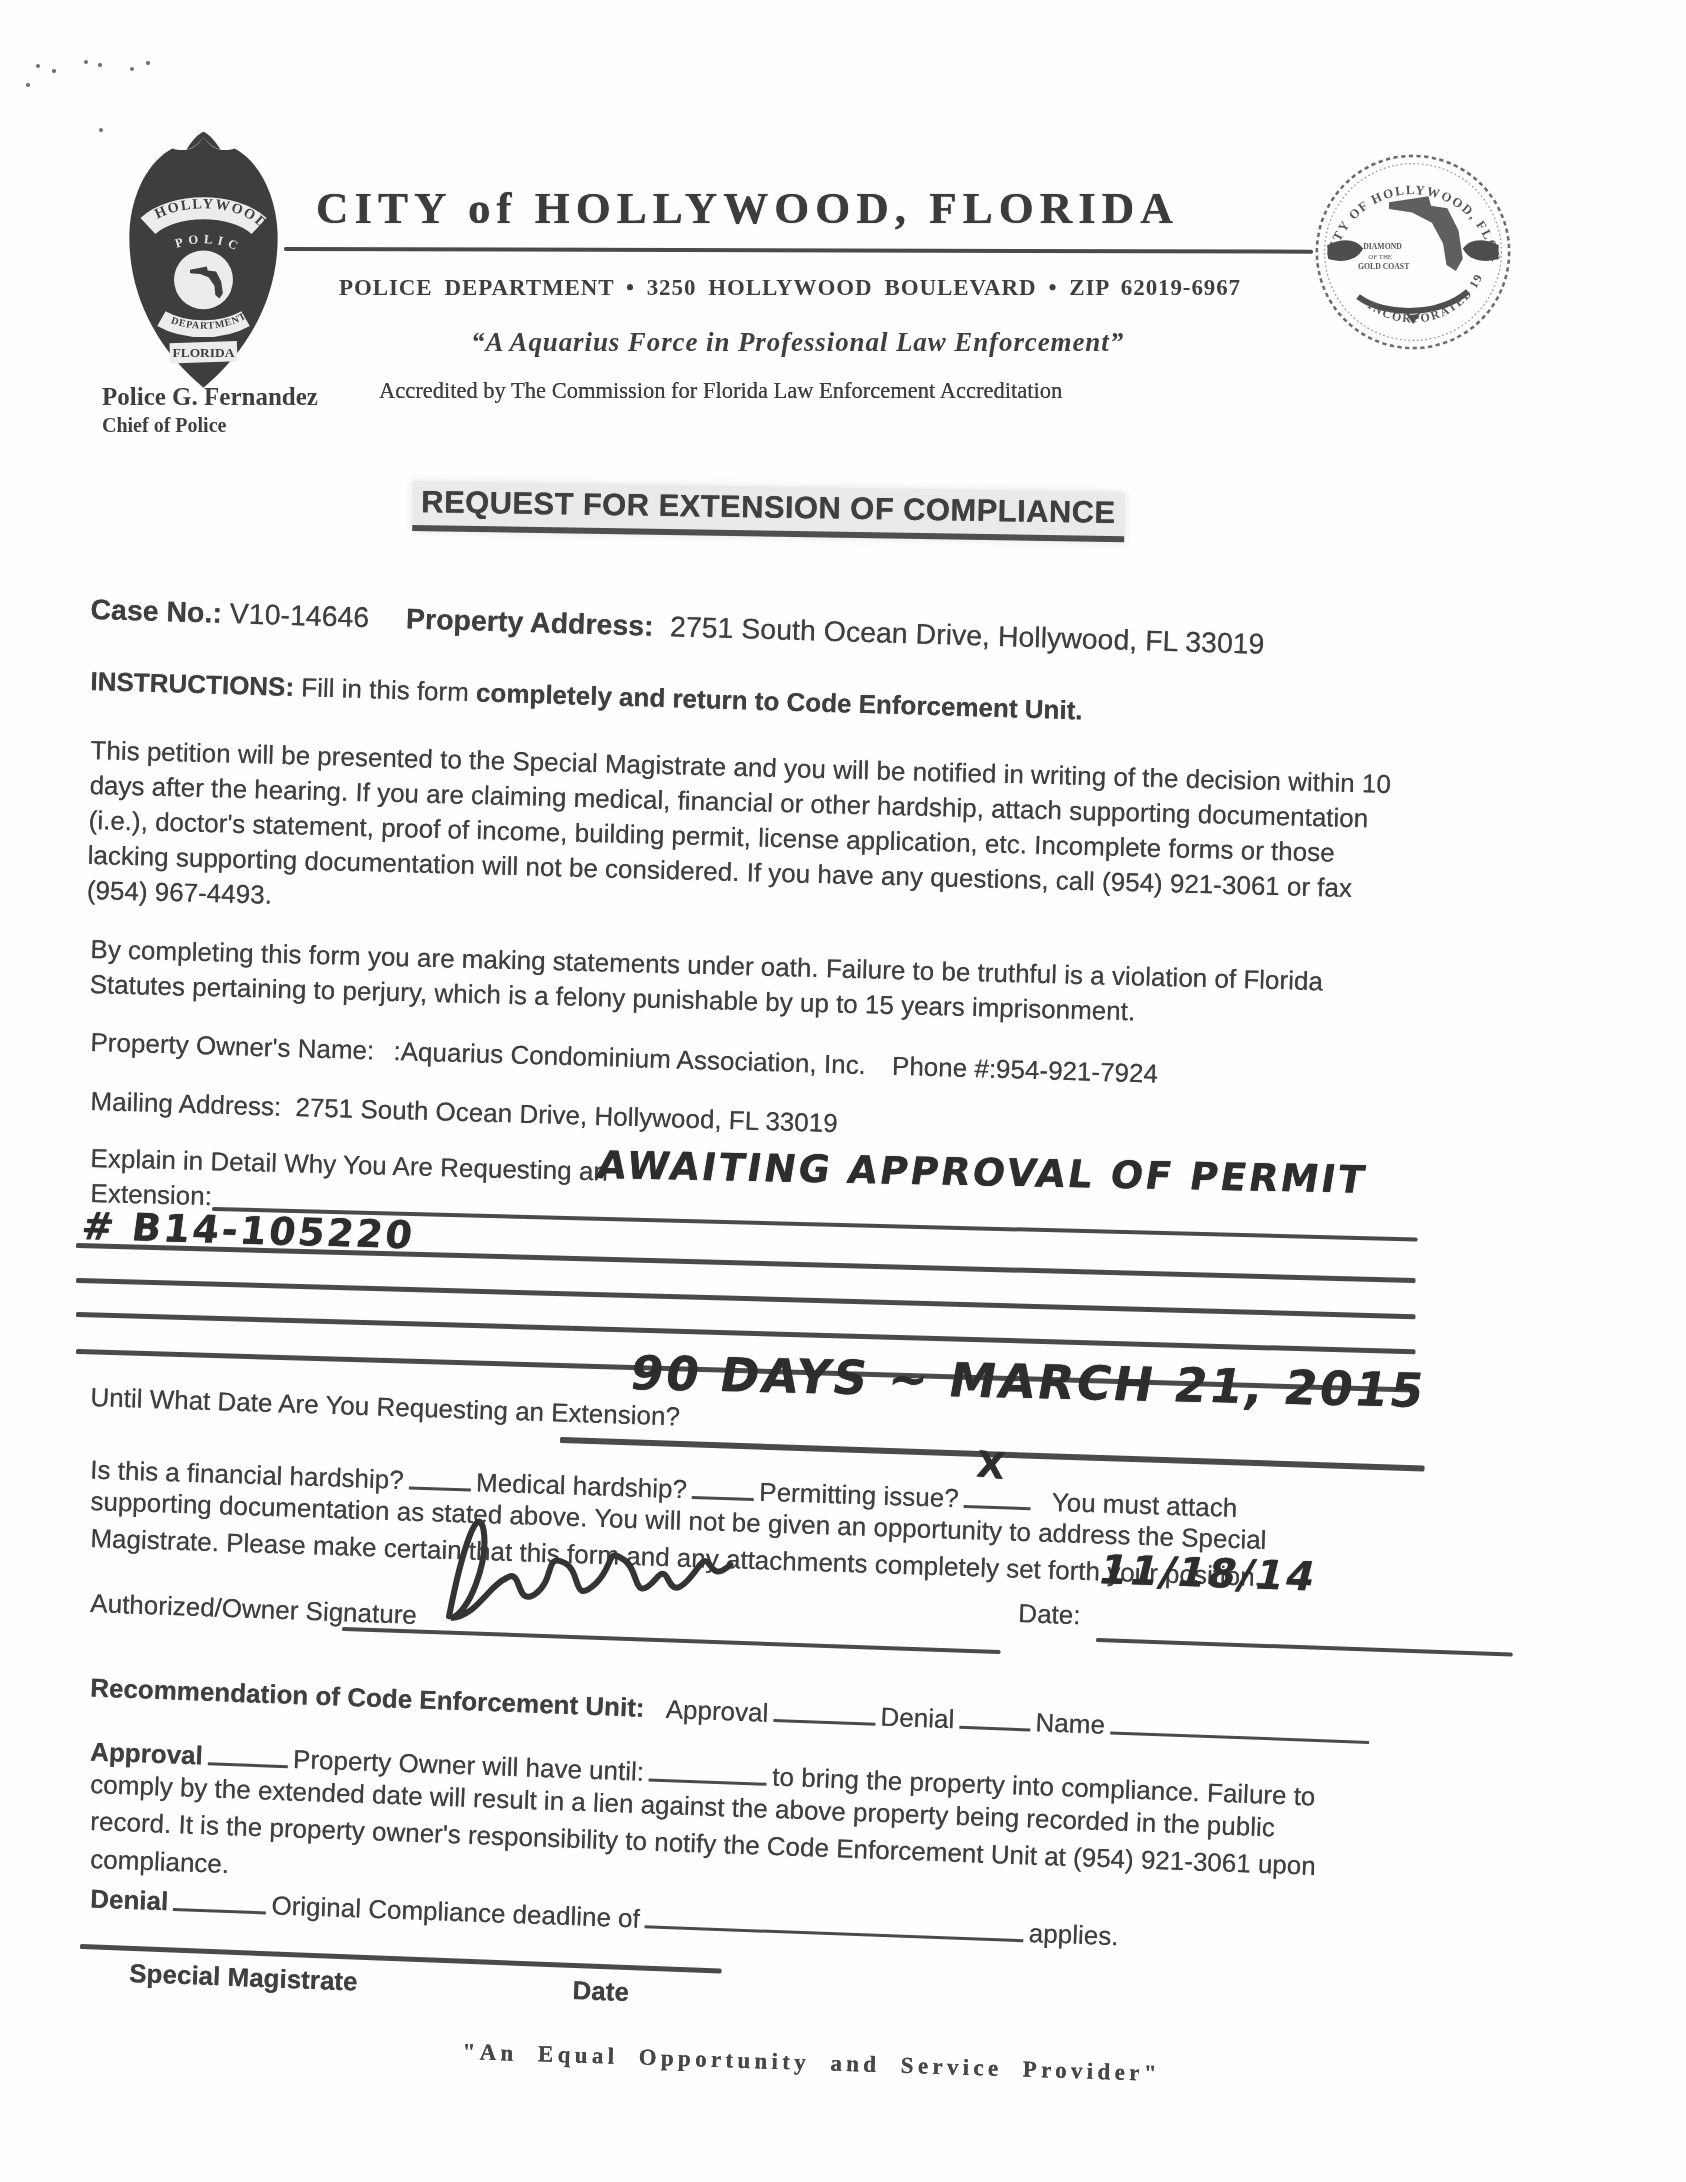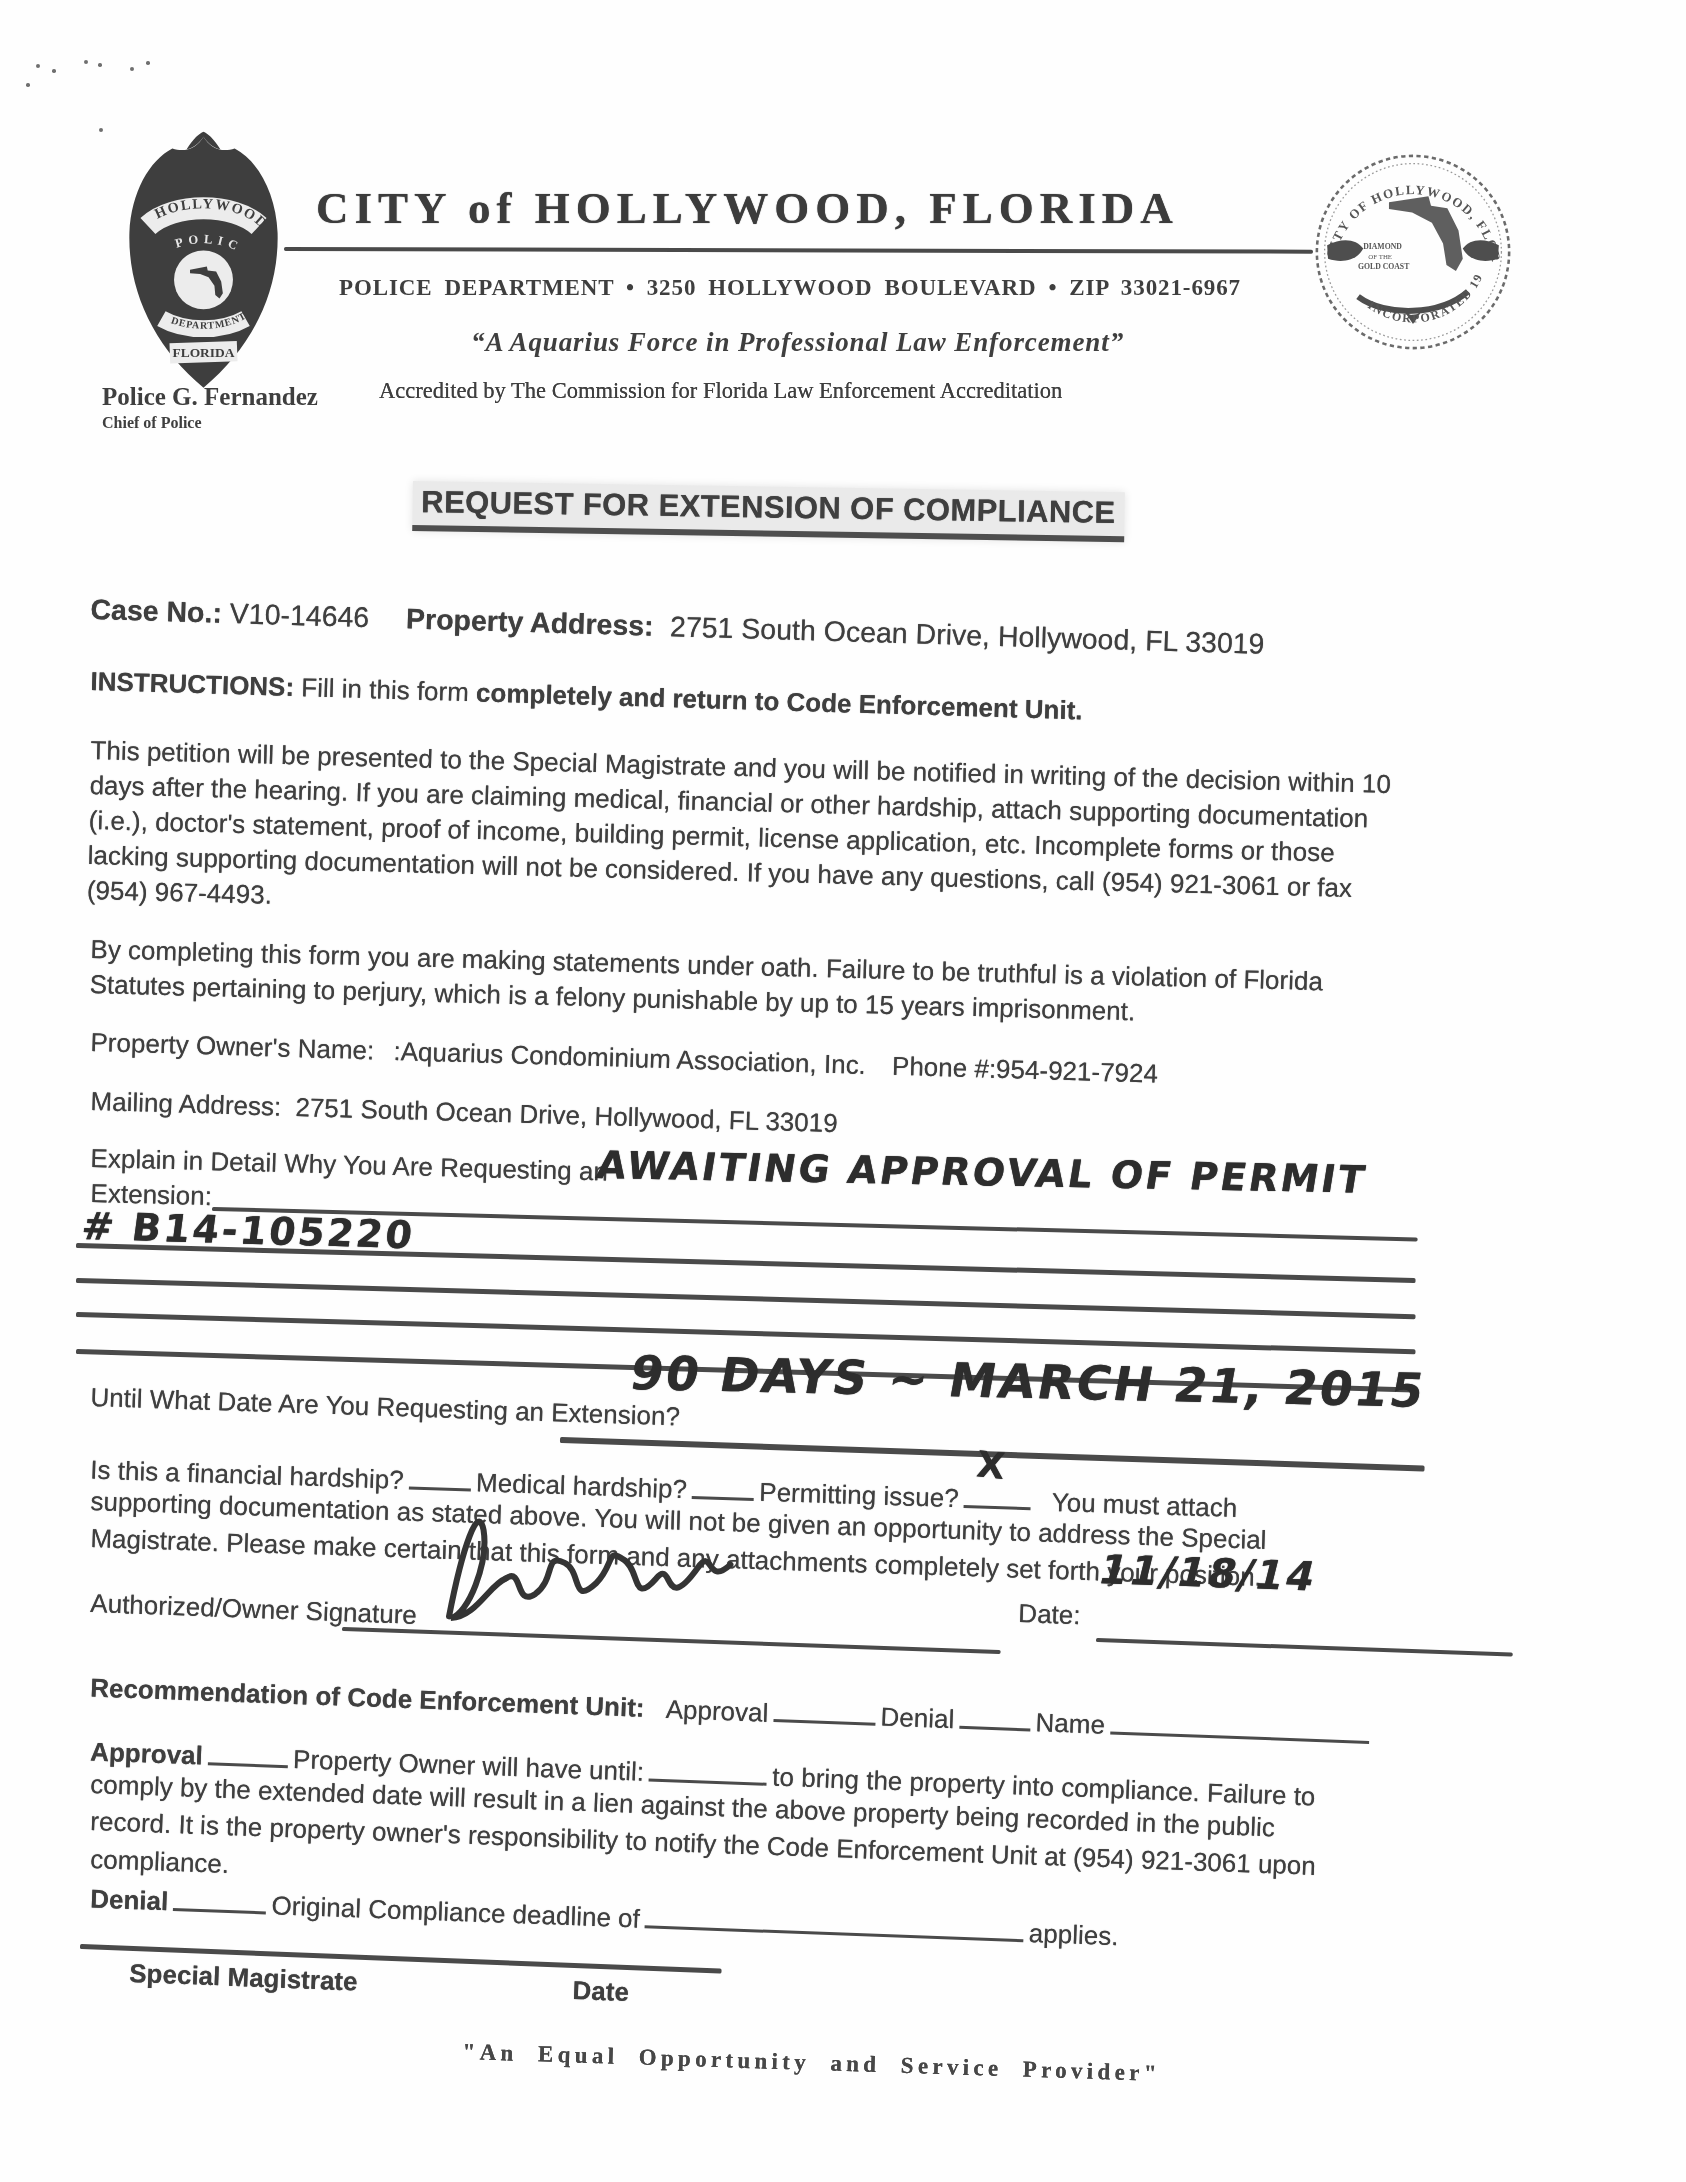--- a/index.html
+++ b/index.html
@@ -57,28 +57,28 @@
     <path id="bandDept" d="M50,224 C78,240 122,240 150,224" stroke="#ececec" stroke-width="20" fill="none"></path>
     <text font-size="12" font-weight="bold" fill="#3e3e3e" letter-spacing="1" font-family="Liberation Serif,serif">
       <textPath href="#bandDept" startOffset="12">DEPARTMENT</textPath>
     </text>
     <rect x="60" y="252" width="80" height="24" fill="#ececec" transform="rotate(-2 100 264)"></rect>
     <text x="100" y="270" text-anchor="middle" font-size="16" font-weight="bold" fill="#3e3e3e" font-family="Liberation Serif,serif">FLORIDA</text>
   </svg>
 
   <div class="abs serif b nowrap" style="left:316px;top:182px;font-size:45px;letter-spacing:6px;color:#3c3c3c;text-shadow:0 0 0.9px #3c3c3c;">CITY of HOLLYWOOD, FLORIDA</div>
 
-  <div class="abs serif b nowrap" style="left:339px;top:275px;font-size:23px;letter-spacing:0.9px;word-spacing:5.2px;">POLICE  DEPARTMENT   •   3250 HOLLYWOOD BOULEVARD   •   ZIP 33021-6967</div>
+  <div class="abs serif b nowrap" style="left:339px;top:275px;font-size:23px;letter-spacing:0.9px;word-spacing:5.2px;">POLICE  DEPARTMENT   •   3250 HOLLYWOOD BOULEVARD   •   ZIP 62019-6967</div>
 
   <div class="abs serif b nowrap" style="left:471px;top:327px;font-size:27px;font-style:italic;letter-spacing:0.9px;">“A Aquarius Force in Professional Law Enforcement”</div>
 
   <div class="abs serif nowrap" style="left:379px;top:378px;font-size:22.5px;text-shadow:0 0 0.5px #3f3f3f;text-align:right;">Accredited by The Commission for Florida Law Enforcement Accreditation</div>
 
   <div class="abs serif b nowrap" style="left:102px;top:383px;font-size:25px;">Police G. Fernandez</div>
-  <div class="abs serif b nowrap" style="left:102px;top:414px;font-size:16px;">Chief of Police</div>
+  <div class="abs serif b nowrap" style="left:102px;top:414px;font-size:20px;">Chief of Police</div>
 
   <svg class="abs" style="left:1310px;top:144px;" width="206" height="216" viewBox="0 0 240 240">
     <circle cx="120" cy="120" r="112" fill="none" stroke="#6b6b6b" stroke-width="3" stroke-dasharray="5 4"></circle>
     <circle cx="120" cy="120" r="103" fill="none" stroke="#9a9a9a" stroke-width="1.5" stroke-dasharray="2 3"></circle>
     <path id="sealTop" d="M28,132 A93,93 0 0 1 212,132" fill="none" stroke="none"></path>
     <text font-size="15" font-weight="bold" fill="#555" letter-spacing="2" font-family="Liberation Serif,serif">
       <textPath href="#sealTop" startOffset="4">CITY OF HOLLYWOOD, FLORIDA</textPath>
     </text>
     <path d="M92,62 L138,55 L141,66 L160,69 L173,95 L178,128 L170,142 L159,135 L155,110 L142,86 L119,74 L92,70 Z" fill="#4e4e4e" opacity="0.9"></path>
     <path d="M20,112 C38,103 54,105 62,116 C54,131 36,133 21,128 Z" fill="#4e4e4e"></path>

